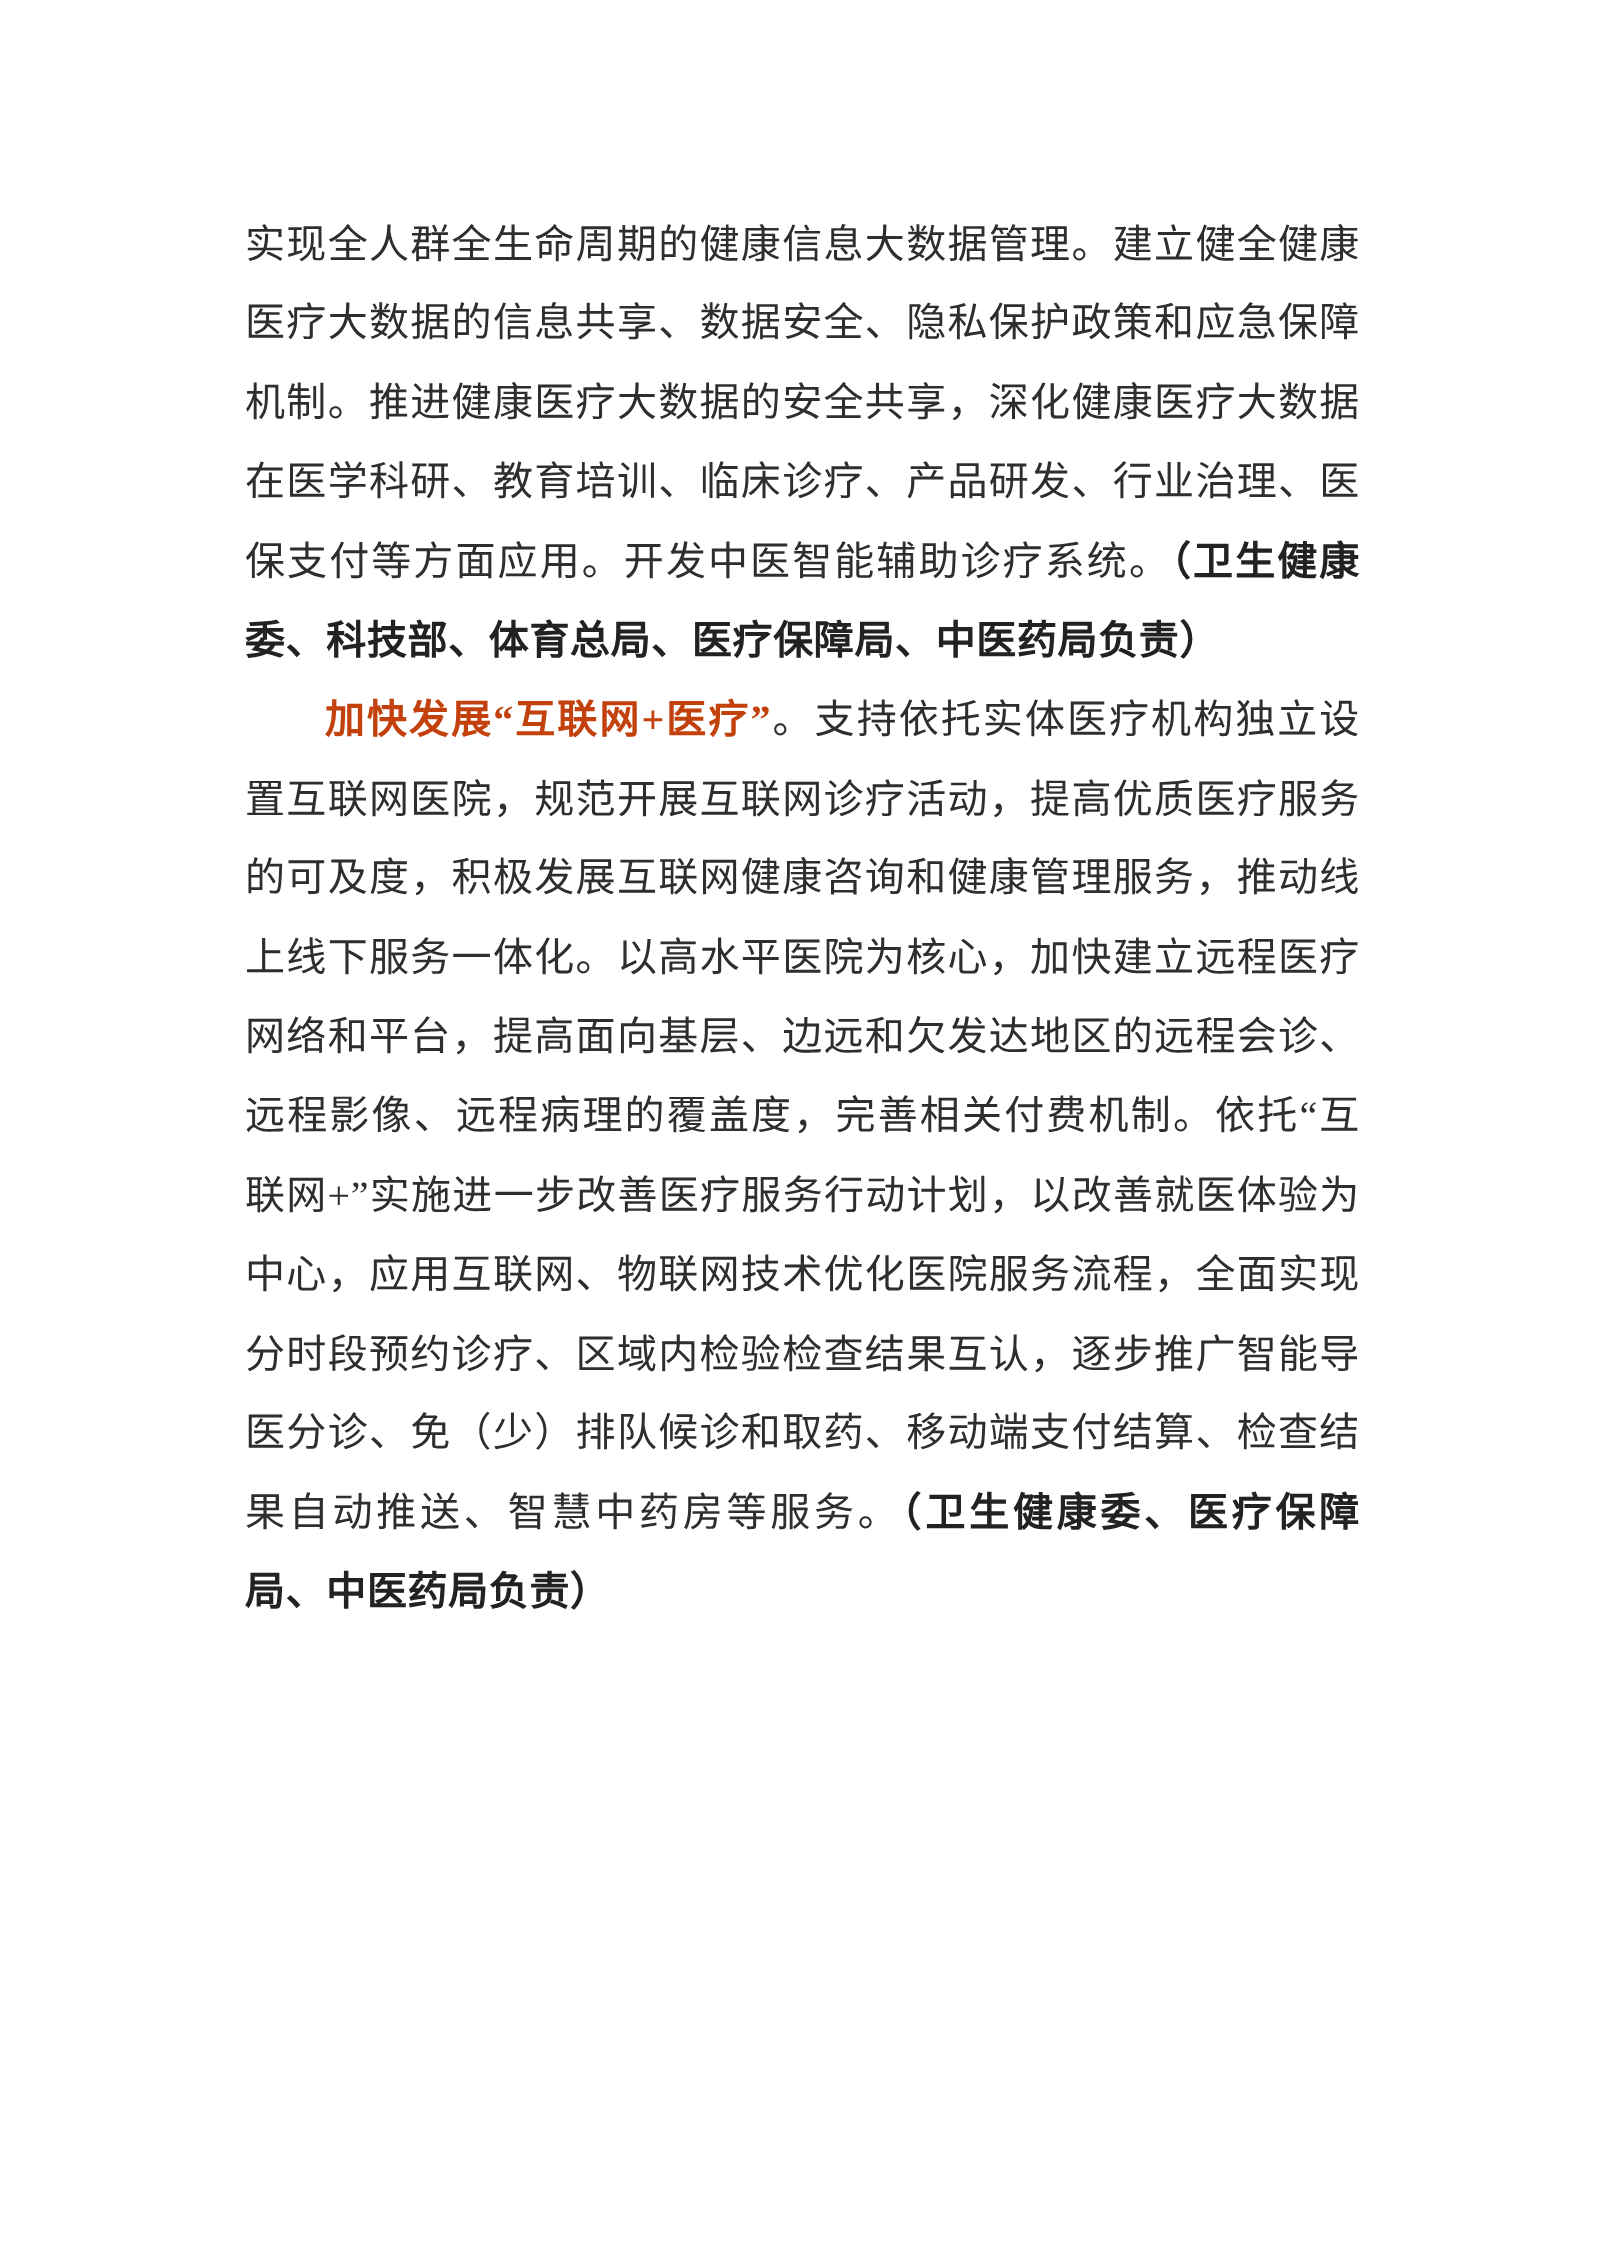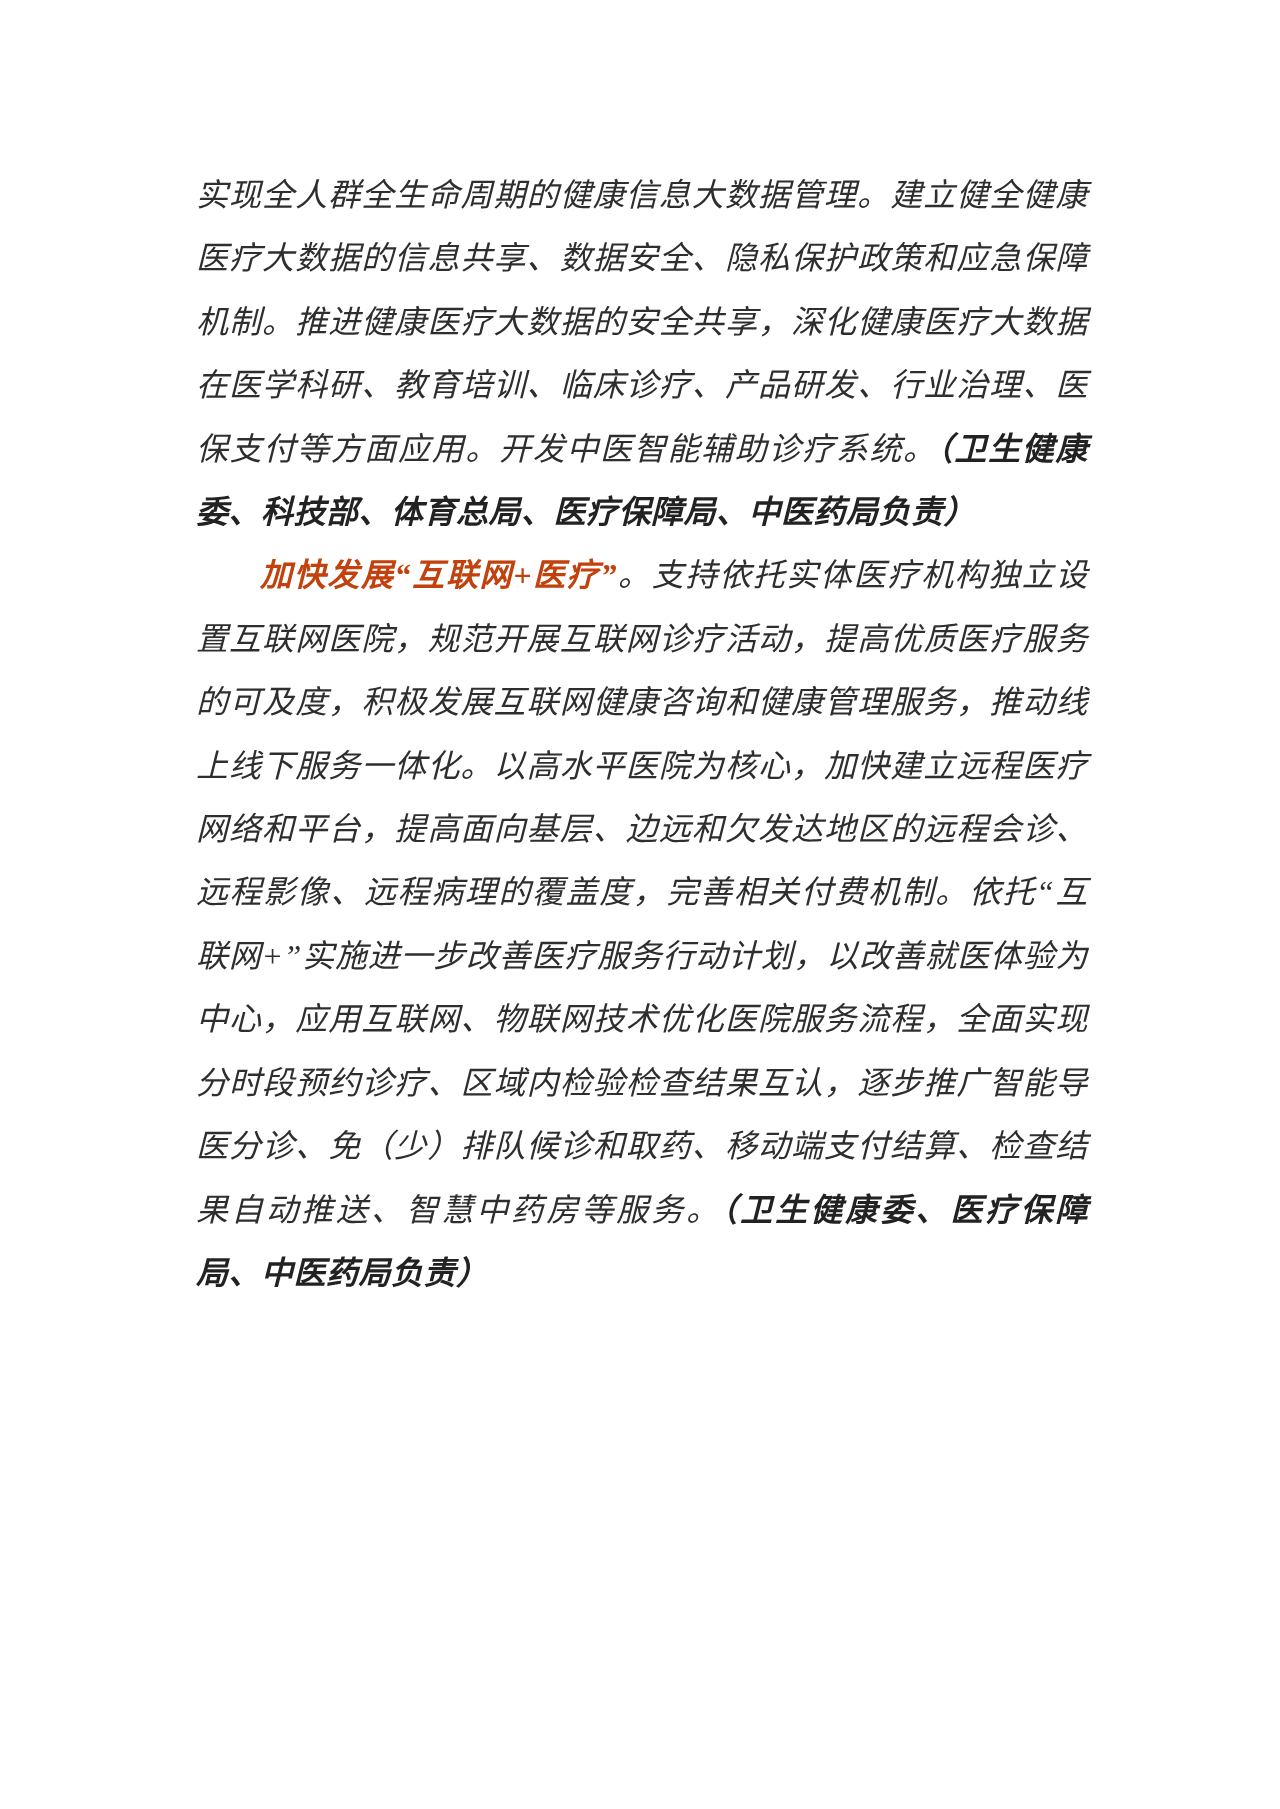--- a/index.html
+++ b/index.html
@@ -7,21 +7,20 @@
     padding: 0;
     background: #ffffff;
   }
   .page {
     position: relative;
     width: 1280px;
     height: 1397px;
     background: #ffffff;
     overflow: hidden;
     font-family: "Liberation Serif", serif;
-    font-style: italic;
   }
   .text-block {
     position: absolute;
     left: 196px;
     top: 164px;
     width: 892px;
   }
   .text-block p.para {
     margin: 0;
     padding: 0;

